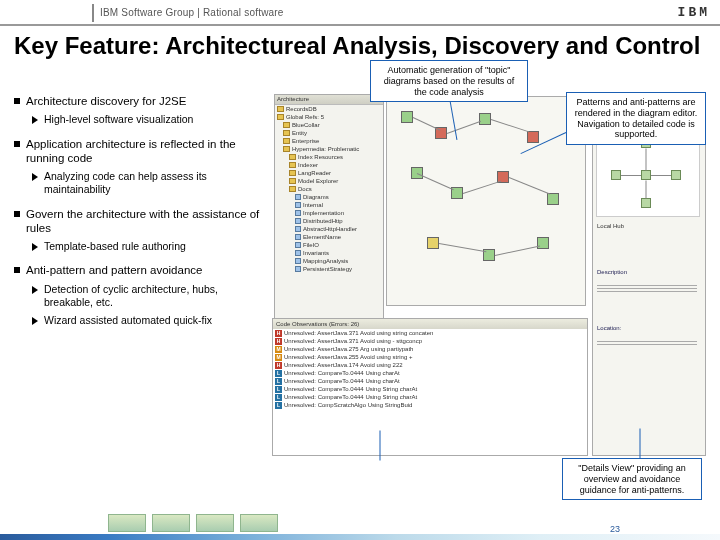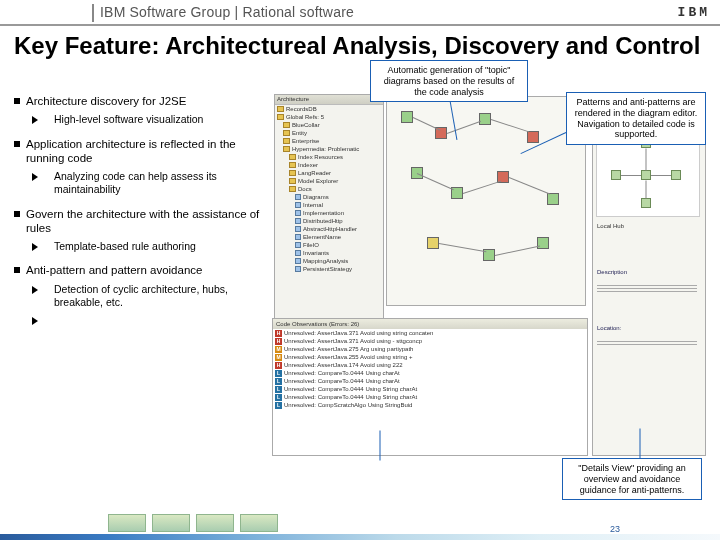--- a/index.html
+++ b/index.html
@@ -1,28 +1,28 @@
 <!DOCTYPE html>
 <html><head>
 <meta charset="utf-8">
 <style>
   * { margin:0; padding:0; box-sizing:border-box; }
   body { width:720px; height:540px; font-family:Arial,Helvetica,sans-serif; background:#fff; position:relative; overflow:hidden; }
   .header { height:26px; background:#fff; display:flex; align-items:center; justify-content:space-between; padding:0 10px 0 100px; border-bottom:2px solid #999; }
   .header-divider { position:absolute; left:92px; top:4px; width:2px; height:18px; background:#888; }
-  .header-text { font-size:14px; color:#555; letter-spacing:0.2px; }
+  .header-text { font-size:10px; color:#555; letter-spacing:0.2px; }
   .ibm-logo { font-size:13px; font-weight:bold; letter-spacing:3px; color:#333; font-family:"Courier New",monospace; }
   .title { font-size:24px; font-weight:bold; color:#000; padding:6px 14px 8px 14px; line-height:1.15; }
   .content { position:absolute; top:94px; left:0; width:720px; height:430px; }
   .bullets { position:absolute; left:14px; top:0; width:252px; font-size:11.5px; color:#000; line-height:1.25; }
   .b1 { margin-bottom:10px; }
   .b1-row { display:flex; align-items:flex-start; gap:6px; }
   .sq { width:6px; height:6px; background:#000; flex-shrink:0; margin-top:4px; }
   .tri { width:0; height:0; border-top:4px solid transparent; border-bottom:4px solid transparent; border-left:6px solid #000; flex-shrink:0; margin-top:3px; }
-  .sub { margin:5px 0 0 18px; display:flex; align-items:flex-start; gap:16px; font-size:10.5px; }
+  .sub { margin:5px 0 0 18px; display:flex; align-items:flex-start; gap:6px; font-size:10.5px; }
   .shot-area { position:absolute; left:274px; top:-8px; width:436px; height:410px; }
   .tree-pane { position:absolute; left:0; top:8px; width:110px; height:320px; background:#f3f3ee; border:1px solid #aaa; font-size:6px; overflow:hidden; }
   .tree-header { height:10px; background:linear-gradient(#e0e0d5,#cfcfc4); border-bottom:1px solid #bbb; font-size:6px; padding:1px 2px; color:#333; }
   .tree-item { display:flex; align-items:center; gap:2px; padding:1px 2px; color:#333; white-space:nowrap; }
   .folder { width:7px; height:6px; background:#e6c452; border:0.5px solid #a8842a; }
   .jfile { width:6px; height:6px; background:#9fc2e8; border:0.5px solid #577a9e; }
   .diagram-pane { position:absolute; left:112px; top:10px; width:200px; height:210px; background:#f7f7f2; border:1px solid #aaa; }
   .dnode { position:absolute; width:12px; height:12px; border:1px solid #666; }
   .green-n { background:#9ad08a; }
   .red-n { background:#d46a5a; }
@@ -96,20 +96,21 @@
       <div class="b1-row">
           <span class="sq"></span>
           <span>Anti-pattern and pattern avoidance</span>
         </div>
       <div class="sub">
           <span class="tri"></span>
           <span>Detection of cyclic architecture, hubs, breakable, etc.</span>
         </div>
       <div class="sub">
           <span class="tri"></span>
+          <span>Wizard assisted automated quick-fix</span>
         </div>
     </div>
   </div>
 
   <div class="shot-area">
 
     <div class="tree-pane">
       <div class="tree-header">Architecture</div>
       <div id="tree-body">
           <div class="tree-item" style="padding-left: 2px;">

